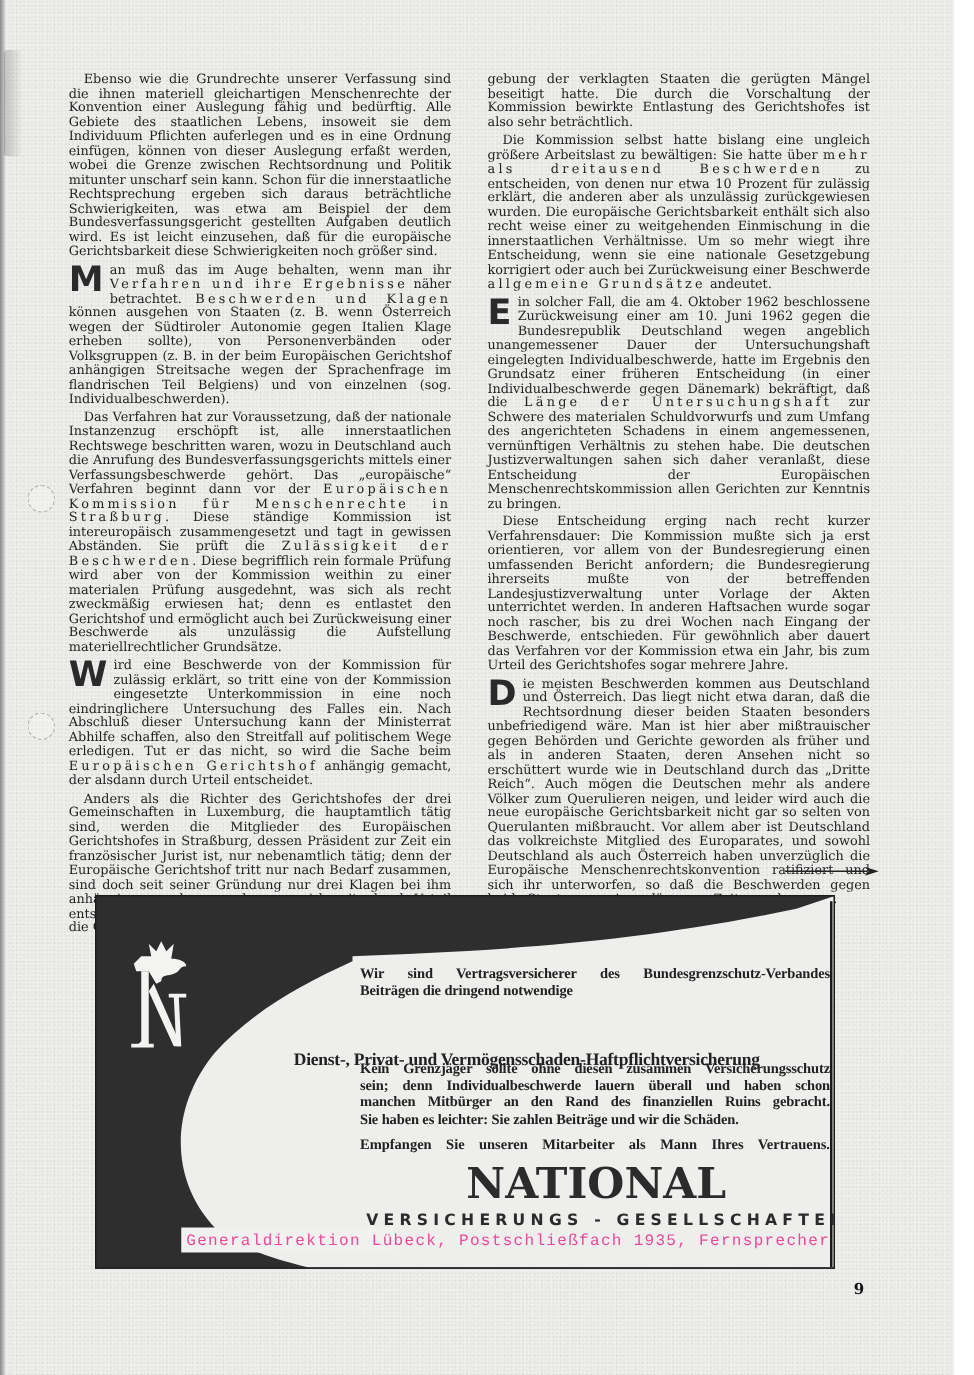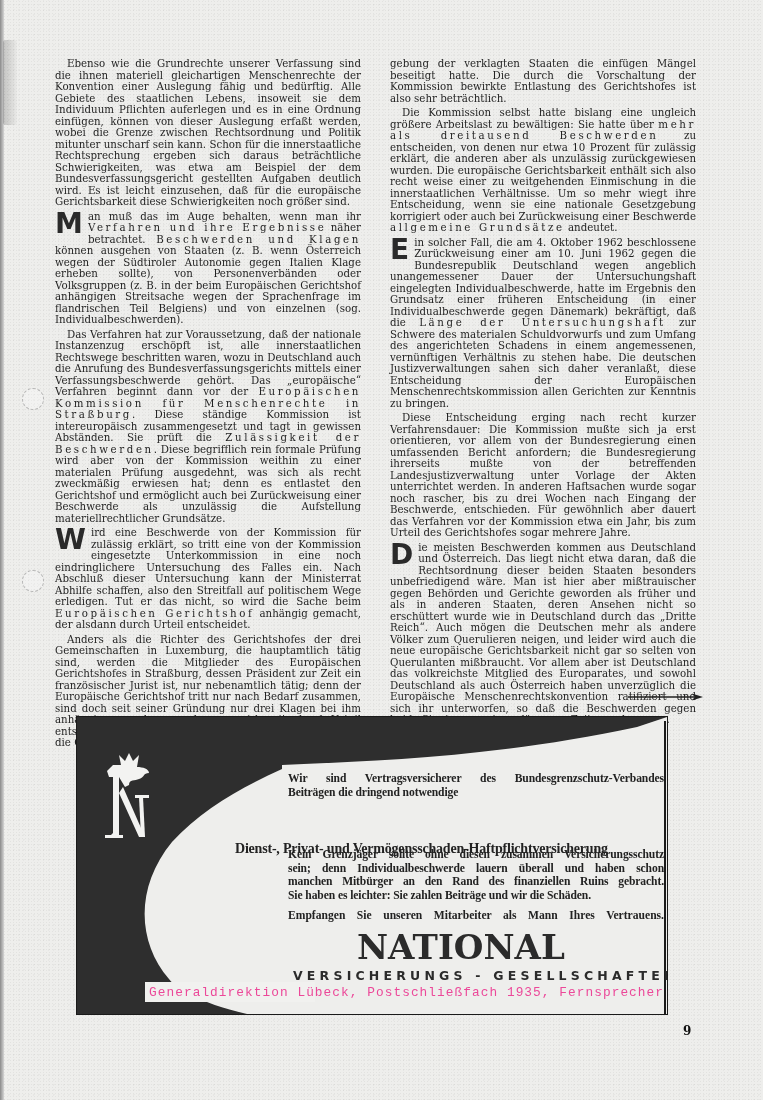--- a/index.html
+++ b/index.html
@@ -71,21 +71,21 @@
   .ad-intro span:last-child { text-align-last: left; }
   .ad-headline {
     left: 158px; top: 124px; width: 430px; font-size: 14px; font-weight: bold;
     white-space: nowrap; letter-spacing: -0.2px;
   }
   .ad-body { left: 211px; top: 131px; width: 376px; font-size: 11.6px; line-height: 13.7px; font-weight: bold; letter-spacing: -0.1px; }
   .ad-body span { display: block; text-align-last: justify; }
   .ad-body span.last { text-align-last: left; }
   .ad-cta { left: 211px; top: 192px; width: 376px; font-size: 11.6px; font-weight: bold; text-align-last: justify; }
   .ad-brand {
-    position: absolute; left: 280px; top: 210px; width: 240px; text-align: left;
+    position: absolute; left: 280px; top: 210px; width: 240px; text-align: center;
     font-family: "DejaVu Serif", "Liberation Serif", serif; font-size: 34px;
     font-weight: bold; color: #2b2b2b; letter-spacing: 0px;
   }
   .ad-brand-sub {
     position: absolute; left: 216px; top: 251px; width: 370px; text-align: justify; text-align-last: justify;
     font-family: "DejaVu Sans", "Liberation Sans", sans-serif; font-size: 12.5px; font-weight: bold;
     letter-spacing: 4.2px; color: #2b2b2b; white-space: nowrap;
   }
   .ad-address {
     position: absolute; left: 72px; top: 268px; width: 520px;
@@ -112,21 +112,21 @@
 
   <div class="column col-left">
     <p>Ebenso wie die Grundrechte unserer Verfassung sind die ihnen materiell gleichartigen Menschenrechte der Konvention einer Auslegung fähig und bedürftig. Alle Gebiete des staatlichen Lebens, insoweit sie dem Individuum Pflichten auferlegen und es in eine Ordnung einfügen, können von dieser Auslegung erfaßt werden, wobei die Grenze zwischen Rechtsordnung und Politik mitunter unscharf sein kann. Schon für die innerstaatliche Rechtsprechung ergeben sich daraus beträchtliche Schwierigkeiten, was etwa am Beispiel der dem Bundesverfassungsgericht gestellten Aufgaben deutlich wird. Es ist leicht einzusehen, daß für die europäische Gerichtsbarkeit diese Schwierigkeiten noch größer sind.</p>
     <p class="dropcap-para"><span class="dropcap">M</span><span>an muß das im Auge behalten, wenn man ihr </span><span class="sp">Verfahren und ihre Ergebnisse</span><span> näher betrachtet. </span><span class="sp">Beschwerden und Klagen</span><span> können ausgehen von Staaten (z. B. wenn Österreich wegen der Südtiroler Autonomie gegen Italien Klage erheben sollte), von Personenverbänden oder Volksgruppen (z. B. in der beim Europäischen Gerichtshof anhängigen Streitsache wegen der Sprachenfrage im flandrischen Teil Belgiens) und von einzelnen (sog. Individualbeschwerden).</span></p>
     <p><span>Das Verfahren hat zur Voraussetzung, daß der nationale Instanzenzug erschöpft ist, alle innerstaatlichen Rechtswege beschritten waren, wozu in Deutschland auch die Anrufung des Bundesverfassungsgerichts mittels einer Verfassungsbeschwerde gehört. Das „europäische“ Verfahren beginnt dann vor der </span><span class="sp">Europäischen Kommission für Menschenrechte in Straßburg</span><span>. Diese ständige Kommission ist intereuropäisch zusammengesetzt und tagt in gewissen Abständen. Sie prüft die </span><span class="sp">Zulässigkeit der Beschwerden</span><span>. Diese begrifflich rein formale Prüfung wird aber von der Kommission weithin zu einer materialen Prüfung ausgedehnt, was sich als recht zweckmäßig erwiesen hat; denn es entlastet den Gerichtshof und ermöglicht auch bei Zurückweisung einer Beschwerde als unzulässig die Aufstellung materiellrechtlicher Grundsätze.</span></p>
     <p class="dropcap-para"><span class="dropcap">W</span><span>ird eine Beschwerde von der Kommission für zulässig erklärt, so tritt eine von der Kommission eingesetzte Unterkommission in eine noch eindringlichere Untersuchung des Falles ein. Nach Abschluß dieser Untersuchung kann der Ministerrat Abhilfe schaffen, also den Streitfall auf politischem Wege erledigen. Tut er das nicht, so wird die Sache beim </span><span class="sp">Europäischen Gerichtshof</span><span> anhängig gemacht, der alsdann durch Urteil entscheidet.</span></p>
     <p>Anders als die Richter des Gerichtshofes der drei Gemeinschaften in Luxemburg, die hauptamtlich tätig sind, werden die Mitglieder des Europäischen Gerichtshofes in Straßburg, dessen Präsident zur Zeit ein französischer Jurist ist, nur nebenamtlich tätig; denn der Europäische Gerichtshof tritt nur nach Bedarf zusammen, sind doch seit seiner Gründung nur drei Klagen bei ihm anhängig geworden, von denen zwei bereits durch Urteil entschieden, nämlich abgewiesen worden sind, nachdem die Gesetz-</p>
   </div>
 
   <div class="column col-right">
-    <p class="no-indent">gebung der verklagten Staaten die einfügen Mängel beseitigt hatte. Die durch die Vorschaltung der Kommission bewirkte Entlastung des Gerichtshofes ist also sehr beträchtlich.</p>
+    <p class="no-indent">gebung der verklagten Staaten die gerügten Mängel beseitigt hatte. Die durch die Vorschaltung der Kommission bewirkte Entlastung des Gerichtshofes ist also sehr beträchtlich.</p>
     <p><span>Die Kommission selbst hatte bislang eine ungleich größere Arbeitslast zu bewältigen: Sie hatte über </span><span class="sp">mehr als dreitausend Beschwerden</span><span> zu entscheiden, von denen nur etwa 10 Prozent für zulässig erklärt, die anderen aber als unzulässig zurückgewiesen wurden. Die europäische Gerichtsbarkeit enthält sich also recht weise einer zu weitgehenden Einmischung in die innerstaatlichen Verhältnisse. Um so mehr wiegt ihre Entscheidung, wenn sie eine nationale Gesetzgebung korrigiert oder auch bei Zurückweisung einer Beschwerde </span><span class="sp">allgemeine Grundsätze</span><span> andeutet.</span></p>
     <p class="dropcap-para"><span class="dropcap">E</span><span>in solcher Fall, die am 4. Oktober 1962 beschlossene Zurückweisung einer am 10. Juni 1962 gegen die Bundesrepublik Deutschland wegen angeblich unangemessener Dauer der Untersuchungshaft eingelegten Individualbeschwerde, hatte im Ergebnis den Grundsatz einer früheren Entscheidung (in einer Individualbeschwerde gegen Dänemark) bekräftigt, daß die </span><span class="sp">Länge der Untersuchungshaft</span><span> zur Schwere des materialen Schuldvorwurfs und zum Umfang des angerichteten Schadens in einem angemessenen, vernünftigen Verhältnis zu stehen habe. Die deutschen Justizverwaltungen sahen sich daher veranlaßt, diese Entscheidung der Europäischen Menschenrechtskommission allen Gerichten zur Kenntnis zu bringen.</span></p>
     <p>Diese Entscheidung erging nach recht kurzer Verfahrensdauer: Die Kommission mußte sich ja erst orientieren, vor allem von der Bundesregierung einen umfassenden Bericht anfordern; die Bundesregierung ihrerseits mußte von der betreffenden Landesjustizverwaltung unter Vorlage der Akten unterrichtet werden. In anderen Haftsachen wurde sogar noch rascher, bis zu drei Wochen nach Eingang der Beschwerde, entschieden. Für gewöhnlich aber dauert das Verfahren vor der Kommission etwa ein Jahr, bis zum Urteil des Gerichtshofes sogar mehrere Jahre.</p>
     <p class="dropcap-para"><span class="dropcap">D</span><span>ie meisten Beschwerden kommen aus Deutschland und Österreich. Das liegt nicht etwa daran, daß die Rechtsordnung dieser beiden Staaten besonders unbefriedigend wäre. Man ist hier aber mißtrauischer gegen Behörden und Gerichte geworden als früher und als in anderen Staaten, deren Ansehen nicht so erschüttert wurde wie in Deutschland durch das „Dritte Reich“. Auch mögen die Deutschen mehr als andere Völker zum Querulieren neigen, und leider wird auch die neue europäische Gerichtsbarkeit nicht gar so selten von Querulanten mißbraucht. Vor allem aber ist Deutschland das volkreichste Mitglied des Europarates, und sowohl Deutschland als auch Österreich haben unverzüglich die Europäische Menschenrechtskonvention ratifiziert und sich ihr unterworfen, so daß die Beschwerden gegen beide Staaten aus einem längeren Zeitraum kommen.</span></p>
   </div>
 
   <svg class="continue-arrow" viewBox="0 0 76 10">
     <line x1="0" y1="5" x2="66" y2="5" stroke="#222" stroke-width="1.3"></line>
     <path d="M64 1.5 L75 5 L64 8.5 L67 5 Z" fill="#222"></path>
   </svg>

